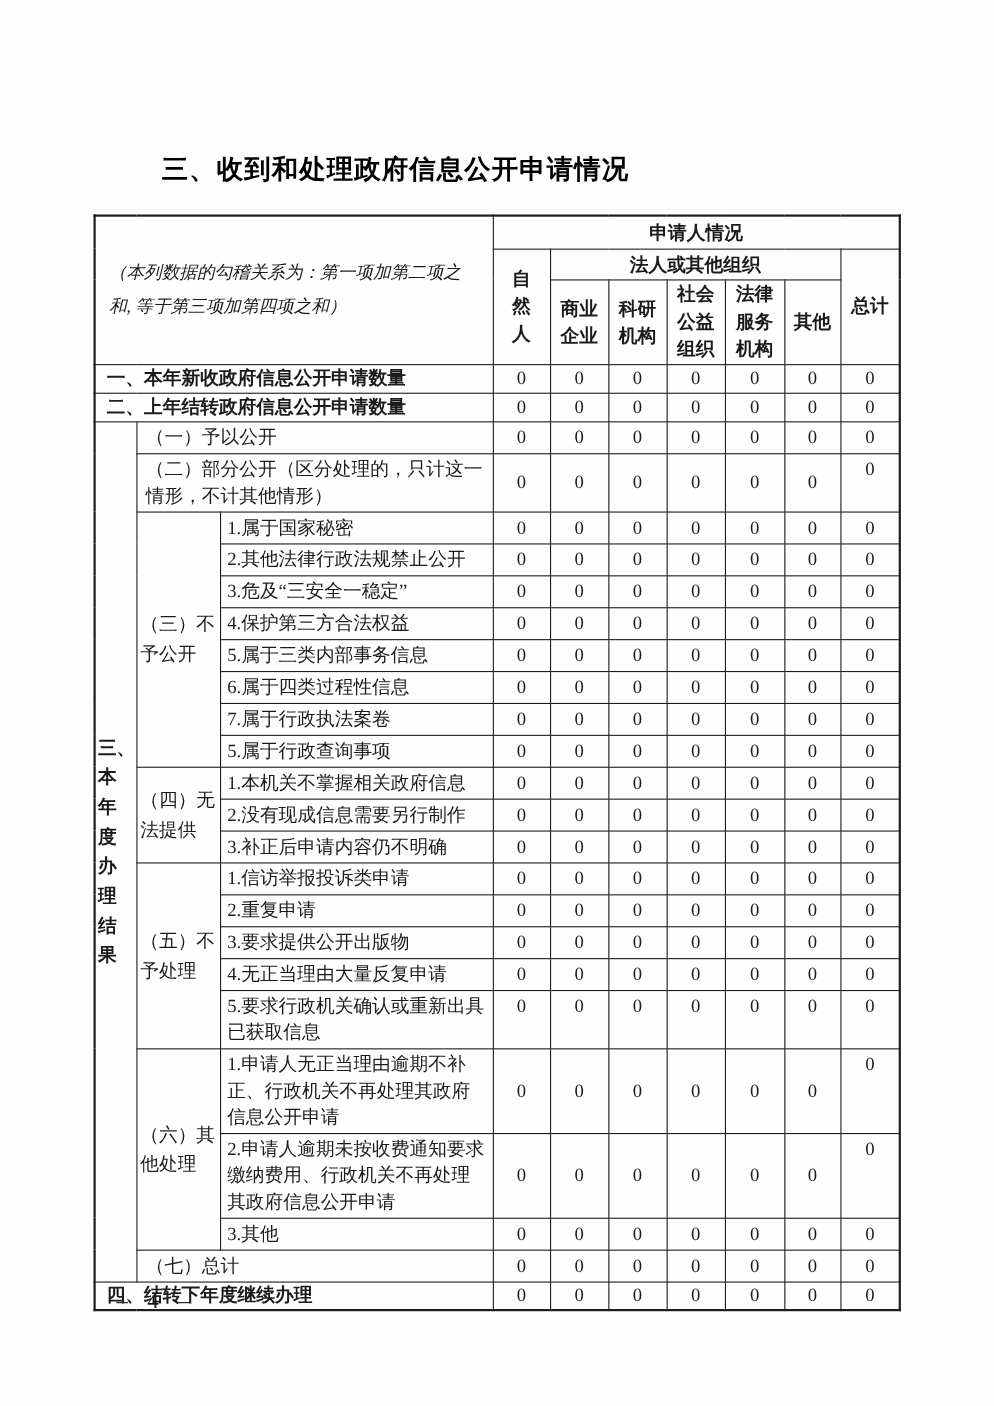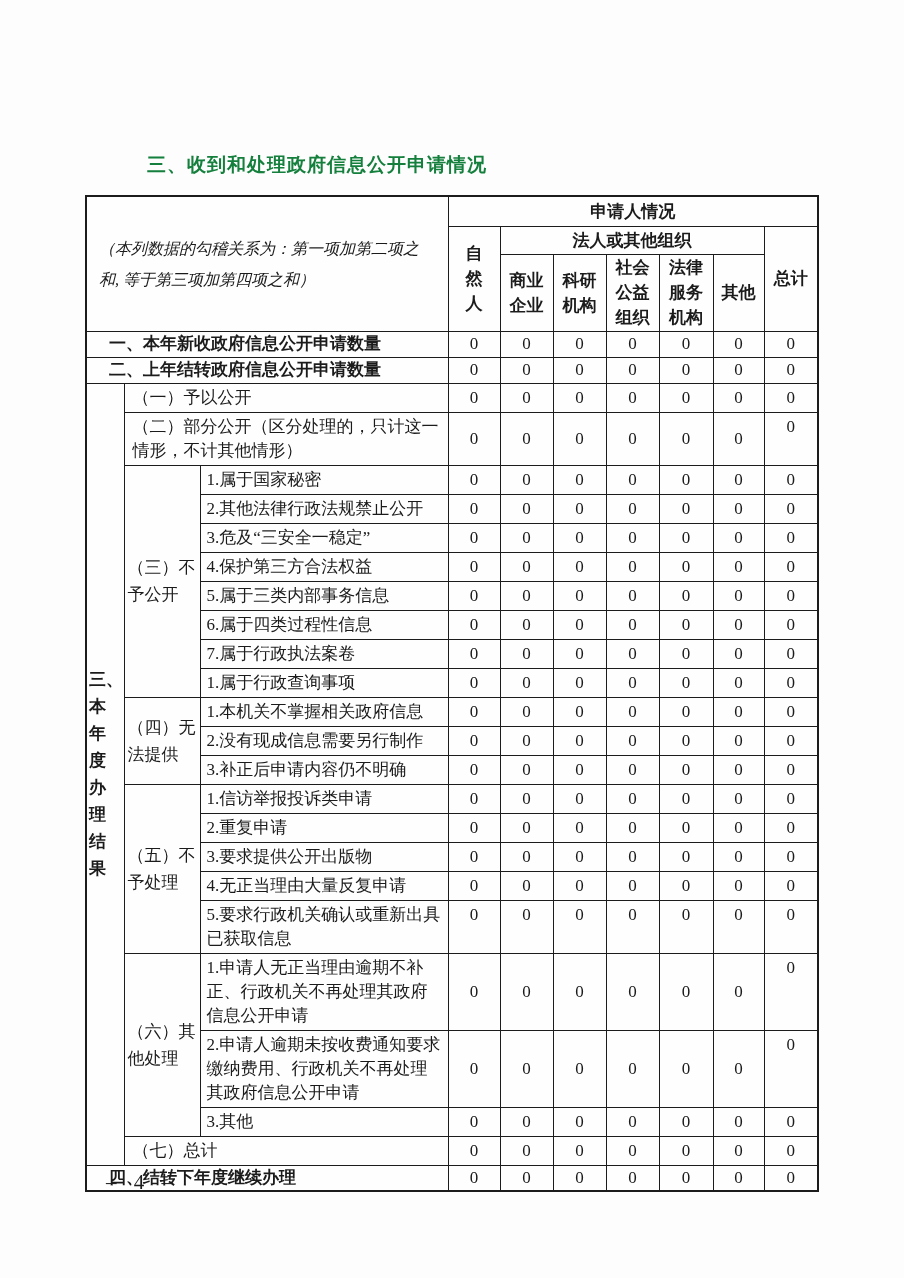--- a/index.html
+++ b/index.html
@@ -6,26 +6,26 @@
   html, body { width: 904px; height: 1278px; }
   body {
     position: relative;
     background: #fdfdfd;
     font-family: "Liberation Serif", serif;
     color: #1b1b1b;
   }
   .doc-title {
     position: absolute;
     left: 147px;
-    top: 152px;
+    top: 138px;
     font-family: "Liberation Sans", sans-serif;
     font-weight: bold;
-    font-size: 19px;
+    font-size: 24px;
     letter-spacing: 1px;
-    color: #15803d;
+    color: #000000;
     white-space: nowrap;
   }
   table.report {
     position: absolute;
     left: 85px;
     top: 195px;
     width: 732px;
     border-collapse: collapse;
     table-layout: fixed;
     border: 2px solid #1c1c1c;
@@ -64,21 +64,21 @@
   tr.h30 { height: 16px; }
   tr.h50 { height: 50px; }
   tr.h75 { height: 75px; }
   td.lbl {
     text-align: left;
     vertical-align: middle;
     font-size: 17px;
     line-height: 24px;
   }
   td.lbl.main {
-    padding-left: 22px;
+    padding-left: 10px;
     font-family: "Liberation Sans", sans-serif;
     font-weight: 600;
     font-size: 17px;
   }
   td.lbl.sub  { padding: 2px 6px 2px 8px; }
   td.lbl.item { padding: 2px 6px; }
   td.vlabel {
     font-family: "Liberation Sans", sans-serif;
     font-weight: 600;
     font-size: 17px;
@@ -257,21 +257,21 @@
       <td class="lbl item">7.属于行政执法案卷</td>
     <td class="val">0</td>
         <td class="val">0</td>
         <td class="val">0</td>
         <td class="val">0</td>
         <td class="val">0</td>
         <td class="val">0</td>
         <td class="val">0</td>
       </tr>
     <tr class="h26">
-      <td class="lbl item">1.属于行政查询事项</td>
+      <td class="lbl item">5.属于行政查询事项</td>
     <td class="val">0</td>
         <td class="val">0</td>
         <td class="val">0</td>
         <td class="val">0</td>
         <td class="val">0</td>
         <td class="val">0</td>
         <td class="val">0</td>
       </tr>
     <tr class="h26">
       <td class="glabel" rowspan="3">（四）无法提供</td>

